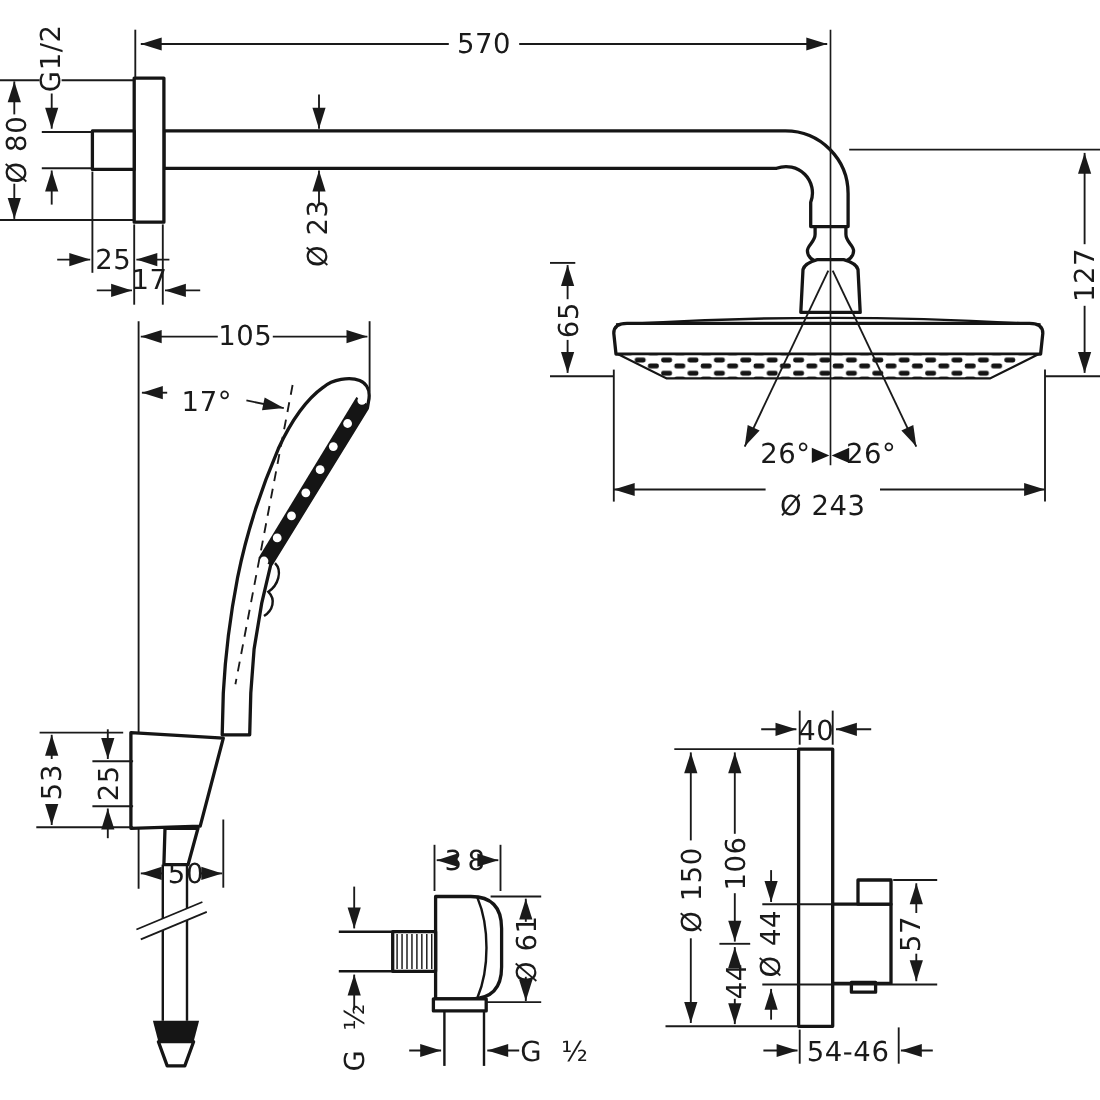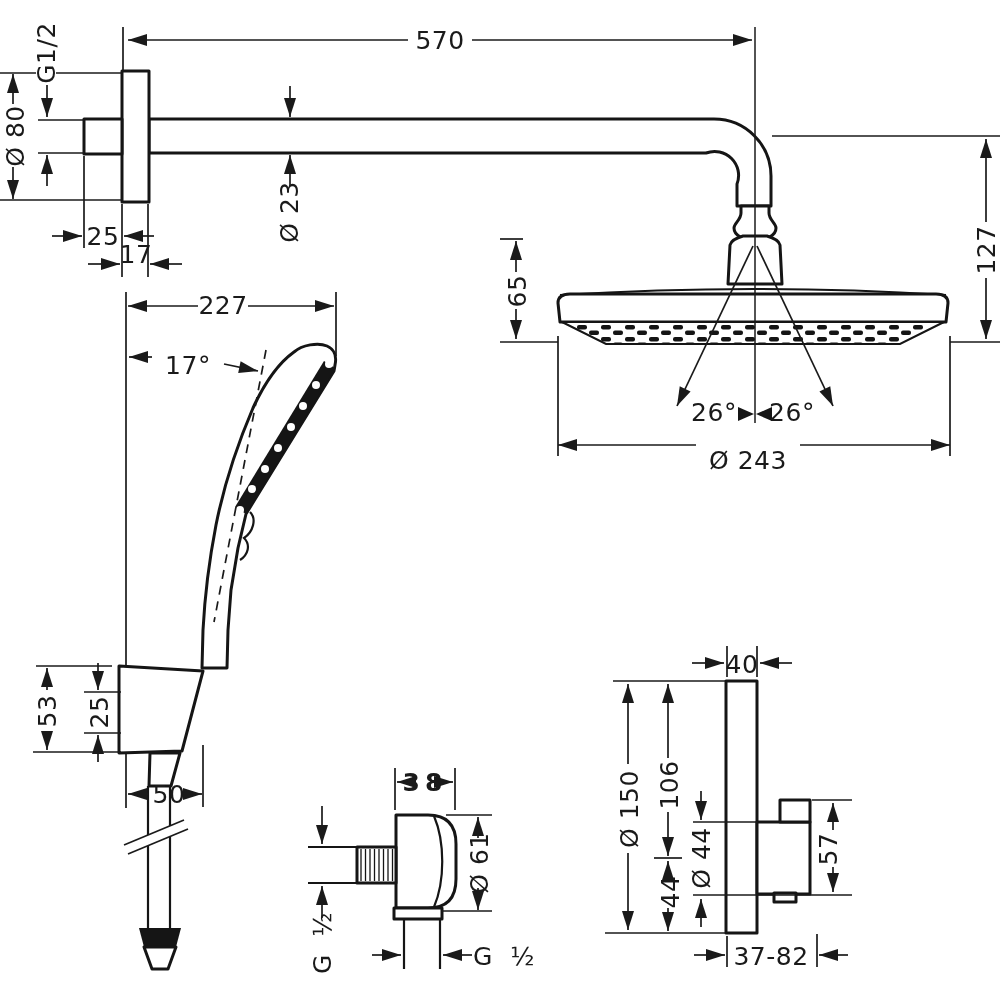--- a/index.html
+++ b/index.html
@@ -3,21 +3,21 @@
 <meta charset="utf-8">
 <style>
   html,body{margin:0;padding:0;background:#fff;}
   #stage{position:relative;width:1000px;height:1000px;background:#ffffff;overflow:hidden;
          font-family:"DejaVu Sans","Liberation Sans",sans-serif;}
   #art{position:absolute;left:0;top:0;}
   .dim{position:absolute;font-size:25px;line-height:1;color:#1a1a1a;white-space:nowrap;
        transform:translate(-50%,-50%);letter-spacing:0.5px;}
   .v{transform:translate(-50%,-50%) rotate(-90deg);}
   .sp{word-spacing:9px;}
-  .ls{letter-spacing:5px;font-weight:bold;}
+  .ls{letter-spacing:5px;}
 </style>
 </head>
 <body>
 
 <div id="stage">
 
 <svg id="art" width="1000" height="1000" viewBox="0 0 1000 1000">
   <defs>
     <marker id="a" viewBox="0 0 20 13" refX="19.5" refY="6.5" markerWidth="20" markerHeight="13" orient="auto-start-reverse" markerUnits="userSpaceOnUse">
       <path d="M0.5,0.5 L19.5,6.5 L0.5,12.5 Z" fill="#1a1a1a"></path>
@@ -229,32 +229,32 @@
 <div class="dim" style="left:103px;top:236px">25</div>
 <div class="dim" style="left:136px;top:254px">17</div>
 <div class="dim v" style="left:289px;top:212px">Ø 23</div>
 
 <div class="dim v" style="left:986px;top:250px">127</div>
 <div class="dim v" style="left:517px;top:291px">65</div>
 <div class="dim" style="left:714px;top:412px">26°</div>
 <div class="dim" style="left:792px;top:412px">26°</div>
 <div class="dim" style="left:748px;top:460px">Ø 243</div>
 
-<div class="dim" style="left:223px;top:305px">227</div>
+<div class="dim" style="left:223px;top:305px">105</div>
 <div class="dim" style="left:188px;top:365px">17°</div>
 <div class="dim v" style="left:47px;top:711px">53</div>
 <div class="dim v" style="left:99px;top:712px">25</div>
 <div class="dim" style="left:169px;top:794px">50</div>
 
 <div class="dim ls" style="left:425px;top:782px">38</div>
 <div class="dim v" style="left:479px;top:863px">Ø 61</div>
 <div class="dim v sp" style="left:322px;top:943px">G ½</div>
 <div class="dim sp" style="left:504px;top:956px">G ½</div>
 
 <div class="dim" style="left:742px;top:664px">40</div>
 <div class="dim v" style="left:629px;top:809px">Ø 150</div>
 <div class="dim v" style="left:669px;top:785px">106</div>
 <div class="dim v" style="left:670px;top:892px">44</div>
 <div class="dim v" style="left:701px;top:858px">Ø 44</div>
 <div class="dim v" style="left:828px;top:849px">57</div>
-<div class="dim" style="left:771px;top:956px">37-82</div>
+<div class="dim" style="left:771px;top:956px">54-46</div>
 
 </div>
 
 </body></html>

